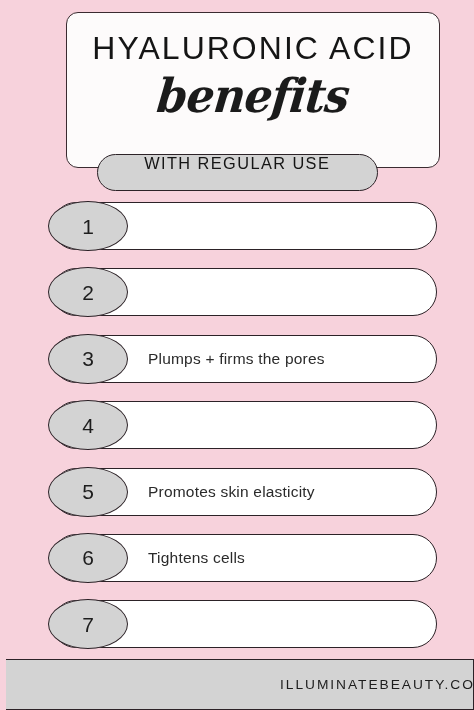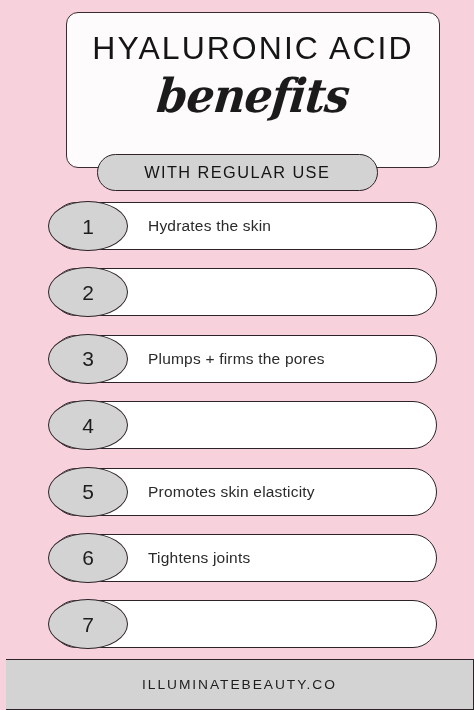--- a/index.html
+++ b/index.html
@@ -71,21 +71,21 @@
     position: absolute;
     left: 97px;
     top: 154px;
     width: 281px;
     height: 37px;
     background: #d3d3d3;
     border: 1.8px solid #2c2227;
     border-radius: 19px;
     box-sizing: border-box;
     display: flex;
-    align-items: center;
+    align-items: flex-start;
     justify-content: center;
   }
   .subtitle-pill span {
     font-size: 16px;
     font-weight: 400;
     letter-spacing: 1.4px;
     color: #151515;
     transform: scaleX(1.02);
   }
 
@@ -156,21 +156,21 @@
     left: 6px;
     top: 659px;
     width: 468px;
     height: 51px;
     background: #d3d3d3;
     border: 1.8px solid #2c2227;
     border-left: none;
     box-sizing: border-box;
     display: flex;
     align-items: center;
-    justify-content: center;
+    justify-content: flex-end;
   }
   .footer span {
     font-size: 13.5px;
     font-weight: 400;
     letter-spacing: 1.9px;
     color: #1d1d1d;
     transform: scaleX(1.02);
   }
 </style>
 </head>
@@ -184,21 +184,20 @@
   </div>
 
   <div class="subtitle-pill">
     <span>WITH REGULAR USE</span>
   </div>
 
   <div class="rows">
 
     <div class="row">
       <div class="row-pill"></div>
-      <div class="row-label">Hydrates the skin</div>
       <div class="row-badge">
         <span>1</span>
       </div>
     </div>
 
     <div class="row">
       <div class="row-pill"></div>
       <div class="row-badge">
         <span>2</span>
       </div>
@@ -222,21 +221,21 @@
     <div class="row">
       <div class="row-pill"></div>
       <div class="row-label">Promotes skin elasticity</div>
       <div class="row-badge">
         <span>5</span>
       </div>
     </div>
 
     <div class="row">
       <div class="row-pill"></div>
-      <div class="row-label">Tightens joints</div>
+      <div class="row-label">Tightens cells</div>
       <div class="row-badge">
         <span>6</span>
       </div>
     </div>
 
     <div class="row">
       <div class="row-pill"></div>
       <div class="row-badge">
         <span>7</span>
       </div>

